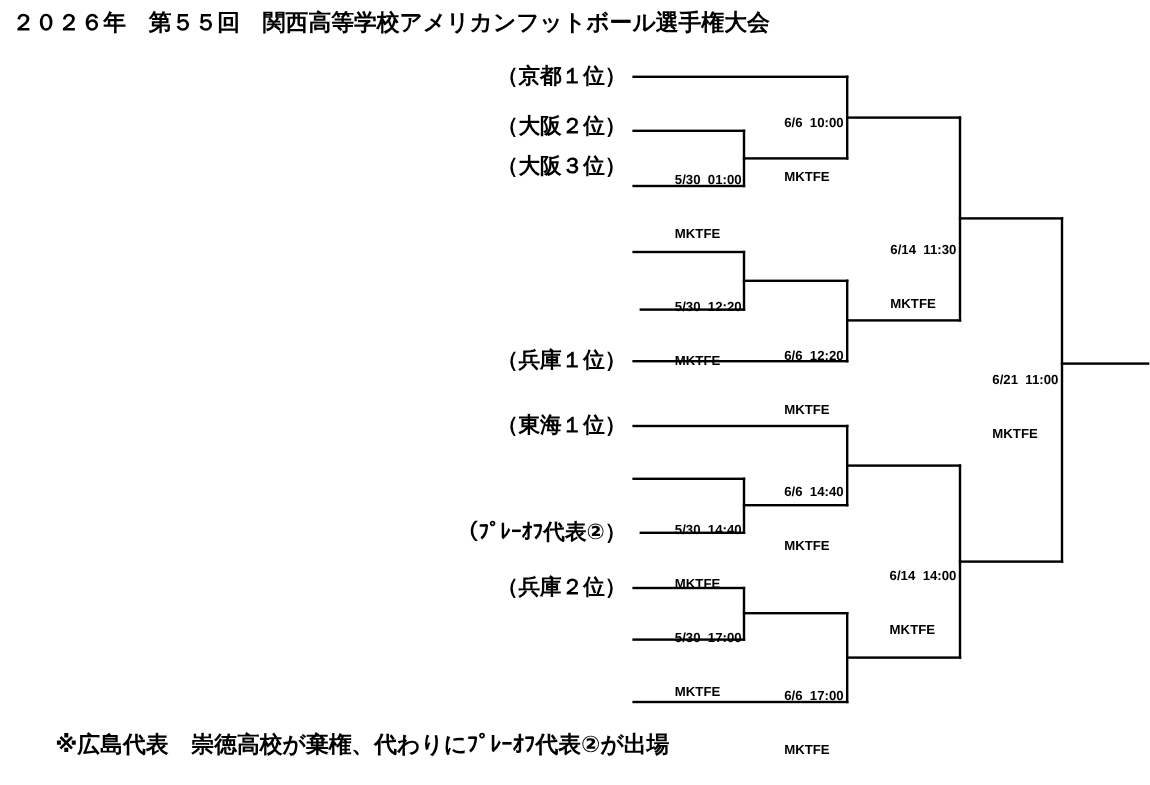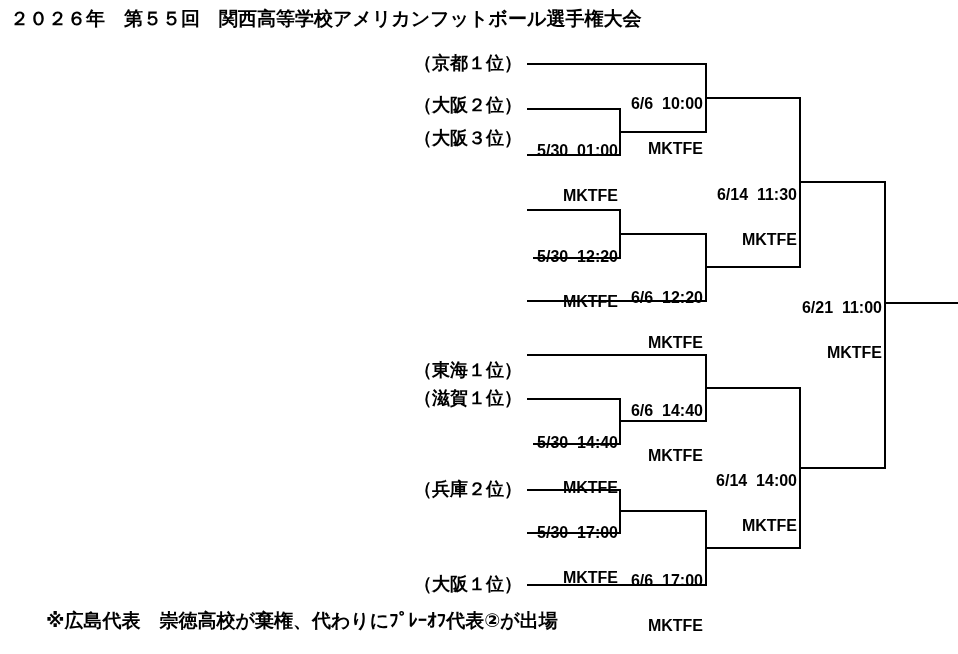--- a/index.html
+++ b/index.html
@@ -5,39 +5,39 @@
   html, body { margin: 0; padding: 0; }
   body {
     width: 958px; height: 654px;
     background: #ffffff; color: #000000;
     font-family: "Liberation Sans", "DejaVu Sans", sans-serif;
   }
   .stage { position: relative; width: 958px; height: 654px; overflow: hidden; background: #ffffff; }
   .title { position: absolute; left: 10px; top: 6px; font-size: 19px; font-weight: bold; white-space: pre; }
   .footnote { position: absolute; left: 46px; top: 608px; font-size: 19px; font-weight: bold; white-space: pre; }
   .team { position: absolute; right: 436px; font-size: 18px; font-weight: bold; line-height: 27px; white-space: nowrap; }
-  .match { position: absolute; font-size: 16px; font-weight: bold; line-height: 15px; text-align: right; white-space: pre; }
+  .match { position: absolute; font-size: 11px; font-weight: bold; line-height: 15px; text-align: left; white-space: pre; }
   .hl, .vl { position: absolute; background: #000000; }
   .hl { height: 2px; }
   .vl { width: 2px; }
 </style>
 </head>
 <body>
 
 <div class="stage">
 
   <div class="title">２０２６年　第５５回　関西高等学校アメリカンフットボール選手権大会</div>
 
   <div class="team" style="top:50px">（京都１位）</div>
   <div class="team" style="top:92px">（大阪２位）</div>
   <div class="team" style="top:125px">（大阪３位）</div>
-  <div class="team" style="top:357px">（東海１位）</div>
-  <div class="team" style="top:385px">（滋賀１位）</div>
+  <div class="team" style="top:287px">（兵庫１位）</div>
+  <div class="team" style="top:341px">（東海１位）</div>
+  <div class="team" style="top:430px">（ﾌﾟﾚｰｵﾌ代表②）</div>
   <div class="team" style="top:476px">（兵庫２位）</div>
-  <div class="team" style="top:571px">（大阪１位）</div>
 
   <div class="hl" style="left:527px;top:63px;width:180px"></div>
   <div class="hl" style="left:527px;top:108px;width:94px"></div>
   <div class="hl" style="left:527px;top:154px;width:94px"></div>
   <div class="hl" style="left:527px;top:209px;width:94px"></div>
   <div class="hl" style="left:533px;top:257px;width:88px"></div>
   <div class="hl" style="left:527px;top:300px;width:180px"></div>
   <div class="hl" style="left:527px;top:354px;width:180px"></div>
   <div class="hl" style="left:527px;top:398px;width:94px"></div>
   <div class="hl" style="left:533px;top:443px;width:88px"></div>
@@ -98,28 +98,28 @@
   </div>
   <div class="match" style="right:255px;top:373px">
     <div>6/6  14:40</div>
     <div>MKTFE</div>
   </div>
   <div class="match" style="right:255px;top:543px">
     <div>6/6  17:00</div>
     <div>MKTFE</div>
   </div>
 
-  <div class="match" style="right:161px;top:157px">
+  <div class="match" style="right:161px;top:172px">
     <div>6/14  11:30</div>
     <div>MKTFE</div>
   </div>
   <div class="match" style="right:161px;top:443px">
     <div>6/14  14:00</div>
     <div>MKTFE</div>
   </div>
-  <div class="match" style="right:76px;top:270px">
+  <div class="match" style="right:76px;top:280px">
     <div>6/21  11:00</div>
     <div>MKTFE</div>
   </div>
 
   <div class="footnote">※広島代表　崇徳高校が棄権、代わりにﾌﾟﾚｰｵﾌ代表②が出場</div>
 
 </div>
 
 </body></html>

